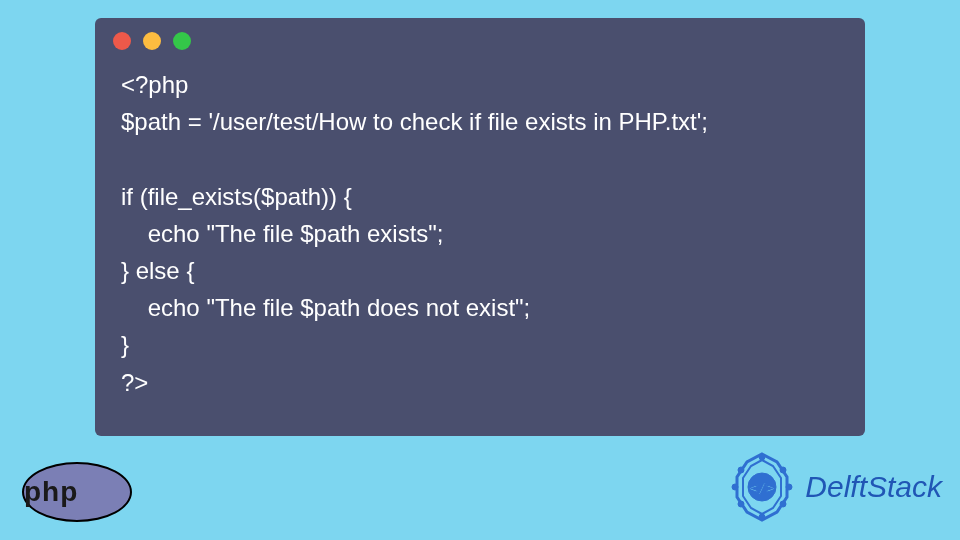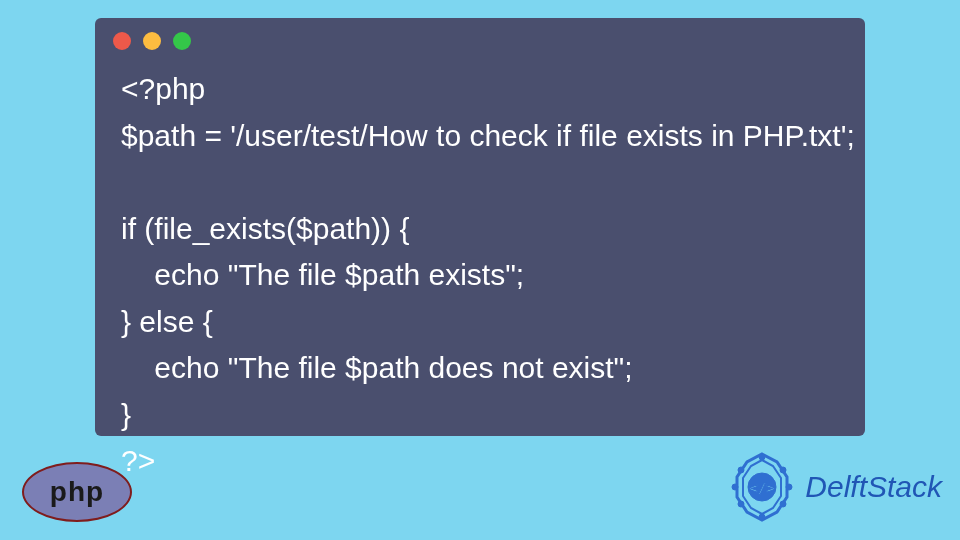--- a/index.html
+++ b/index.html
@@ -30,43 +30,43 @@
   .dot {
     width: 18px;
     height: 18px;
     border-radius: 50%;
   }
   .dot-red { background: #ed594a; }
   .dot-yellow { background: #fdbc40; }
   .dot-green { background: #34c749; }
   .code {
     color: #ffffff;
-    font-size: 30px;
+    font-size: 24px;
     line-height: 1.55;
     padding: 8px 12px 16px 26px;
     white-space: pre;
     font-family: Arial, Helvetica, sans-serif;
     font-weight: 400;
   }
   .php-badge {
     position: absolute;
     left: 22px;
     bottom: 18px;
     width: 110px;
     height: 60px;
   }
   .php-ellipse {
     width: 110px;
     height: 60px;
     background: #7b7fb5;
     border-radius: 50%;
-    border: 2px solid #7f1d1d;
+    border: 2px solid #000000;
     display: flex;
     align-items: center;
-    justify-content: center;
+    justify-content: flex-start;
   }
   .php-text {
     color: #1a1a1a;
     font-weight: bold;
     font-size: 28px;
     letter-spacing: 1px;
     font-family: Arial, sans-serif;
   }
   .delft {
     position: absolute;

